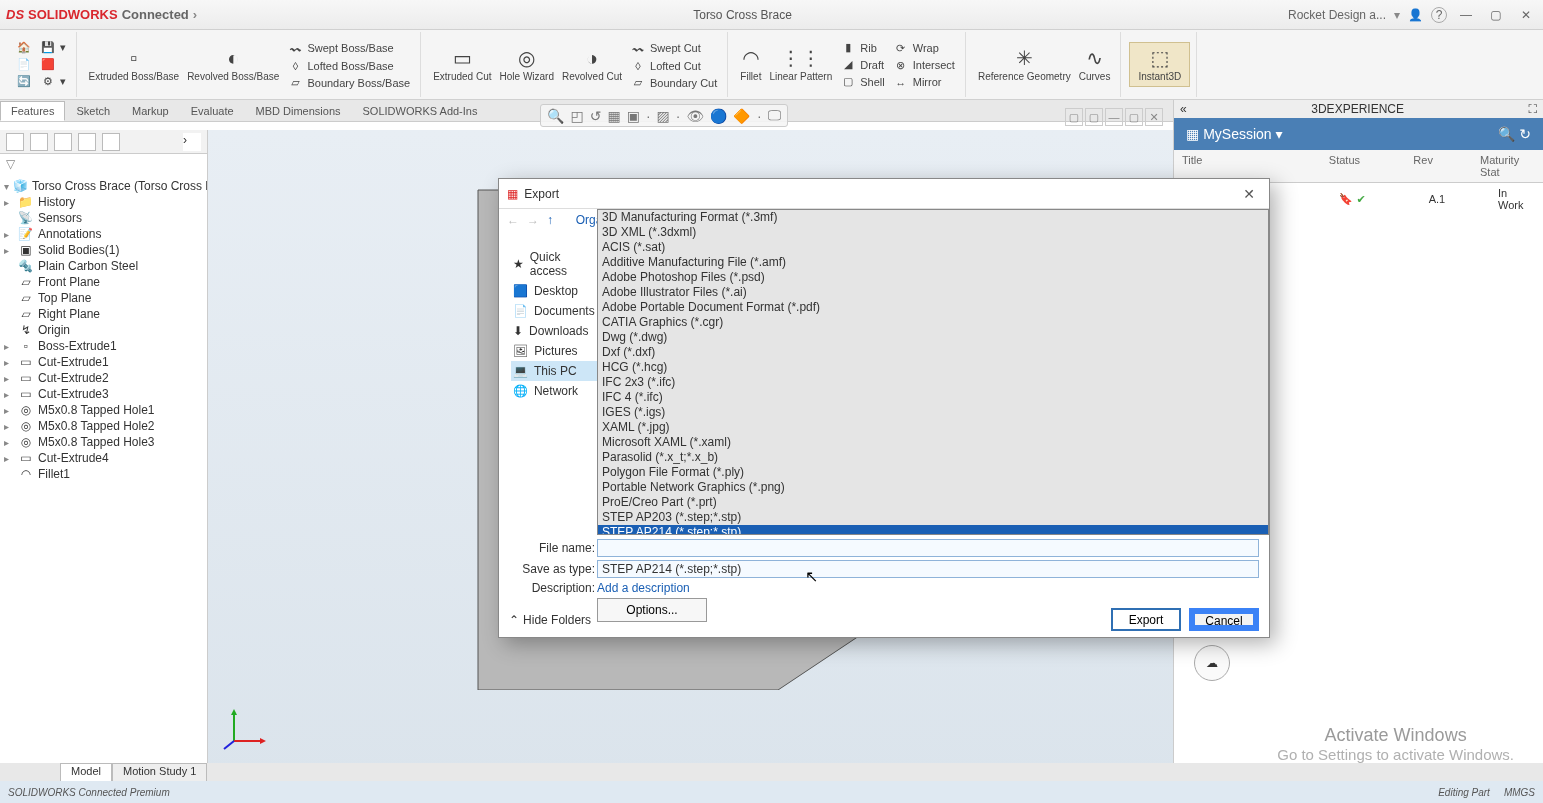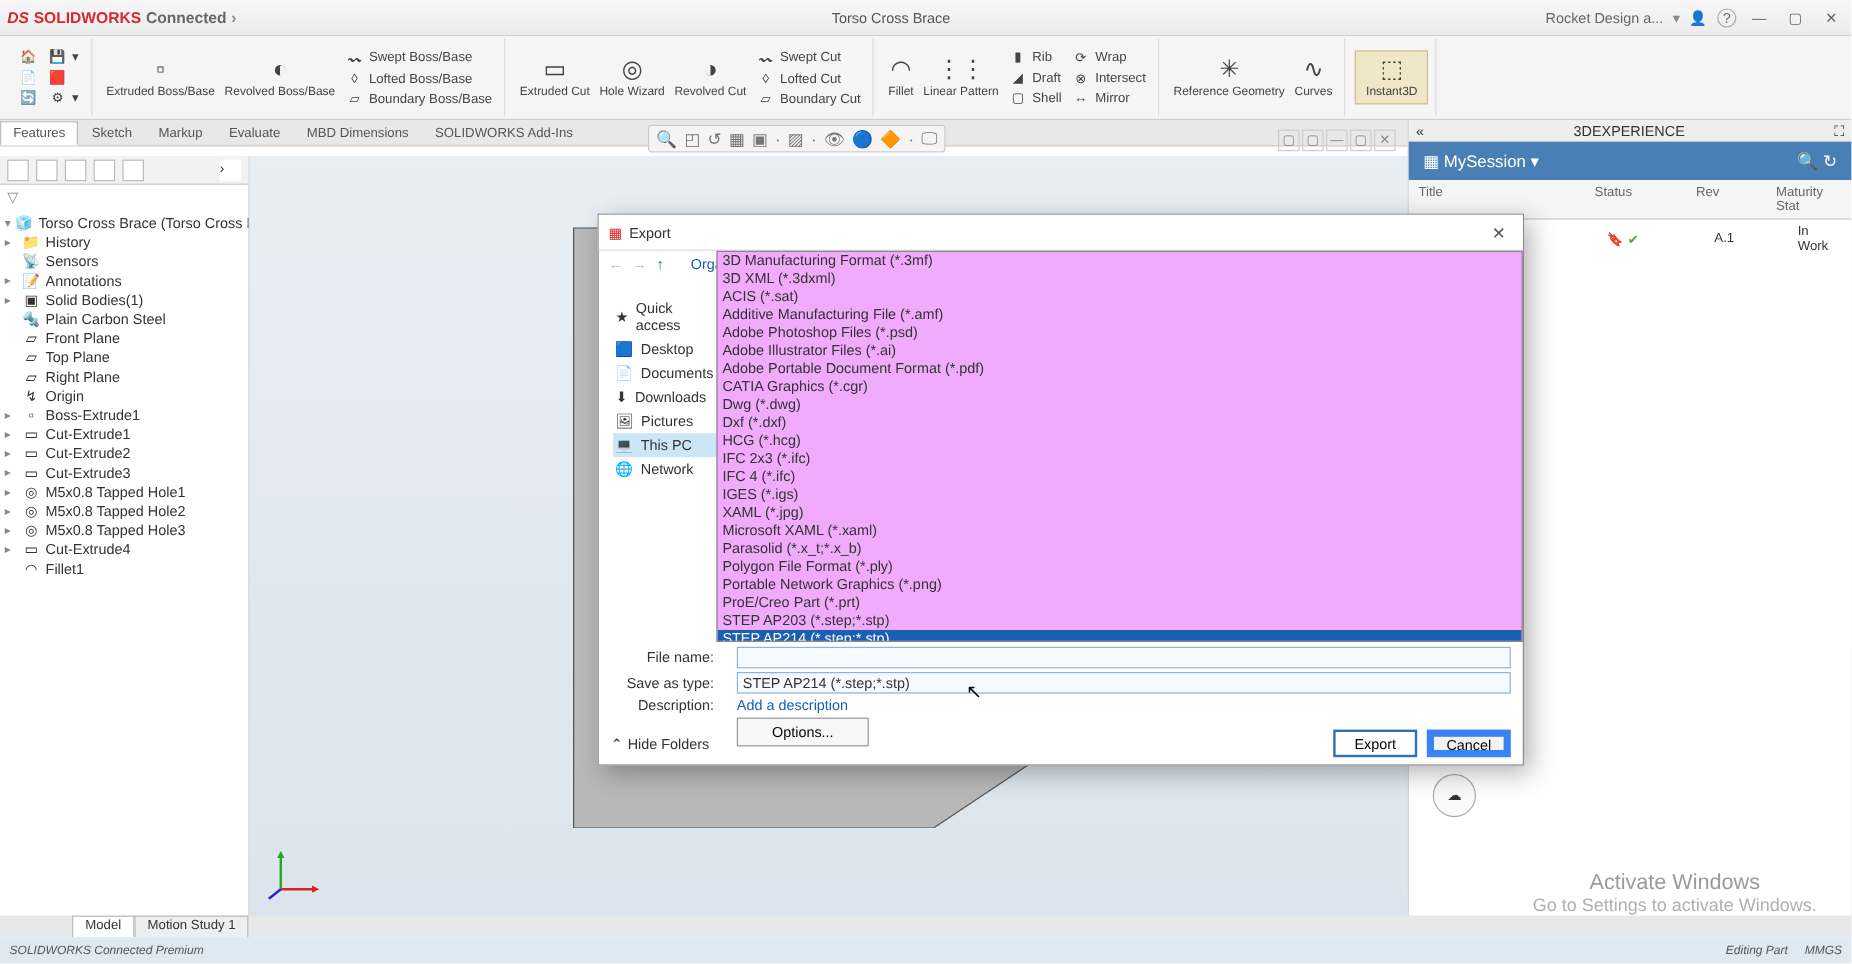--- a/index.html
+++ b/index.html
@@ -69,32 +69,32 @@
 .dlg-title { height:30px; background:#fff; border-bottom:1px solid #ddd; display:flex; align-items:center; padding:0 8px; justify-content:space-between;}
 .dlg-title .l { display:flex; align-items:center; gap:6px;}
 .dlg-title .close { width:24px; text-align:center; color:#555; font-size:14px;}
 .dlg-body { position:relative; height:calc(100% - 30px);}
 .dlg-top { padding:4px 8px; display:flex; align-items:center; gap:8px; color:#1a5fb4; font-size:12px;}
 .dlg-top .organize::after { content:" \25BE";}
 .dlg-sidebar { position:absolute; top:38px; left:12px; width:88px;}
 .dlg-sidebar .loc { display:flex; align-items:center; gap:6px; padding:3px 2px; font-size:12px;}
 .dlg-sidebar .loc.selected { background:#cde6f7;}
 .dlg-form { position:absolute; bottom:12px; left:10px; right:10px;}
-.dlg-form .row { display:flex; align-items:center; gap:19px; margin:3px 0; font-size:12px;}
+.dlg-form .row { display:flex; align-items:center; gap:2px; margin:3px 0; font-size:12px;}
 .dlg-form .row label { width:86px; text-align:right; color:#333;}
 .dlg-form .row .field { flex:1; border:1px solid #8fb3d9; background:#f5faff; height:18px; padding:1px 4px; font-size:12px;}
 .dlg-form .desc { color:#1a5fb4;}
 .dlg-buttons { position:absolute; bottom:6px; right:10px; display:flex; gap:8px;}
 .dlg-buttons button { width:70px; height:23px; font-size:12px; background:#f3f3f3; border:6px solid #3b82f6;}
 .dlg-buttons button.primary { border:2px solid #2f6fb3; background:#fff;}
 .options-btn { width:110px; height:24px; border:1px solid #999; background:#f7f7f7; font-size:12px;}
 .hide-folders { position:absolute; bottom:10px; left:10px; display:flex; align-items:center; gap:4px; font-size:12px;}
 
 
-.type-list { position:absolute; top:0px; left:98px; right:0px; background:#f0abfc; border:1px solid #888; max-height:326px; overflow:hidden; z-index:10;}
+.type-list { position:absolute; top:0px; left:98px; right:0px; background:#e5e5e5; border:1px solid #888; max-height:326px; overflow:hidden; z-index:10;}
 .type-list .opt { padding:0 4px; font-size:12px; line-height:15px; white-space:nowrap;}
 .type-list .opt.selected { background:#1a5fb4; color:#fff;}
 .cursor { position:absolute; top:358px; left:306px; font-size:16px; color:#000; pointer-events:none;}
 
 .activate { position:absolute; right:29px; bottom:40px; color:#9a9a9a; font-size:18px; text-align:center;}
 .activate small { font-size:15px; display:block; color:#b0b0b0;}
 </style>
 </head>
 <body>
 

